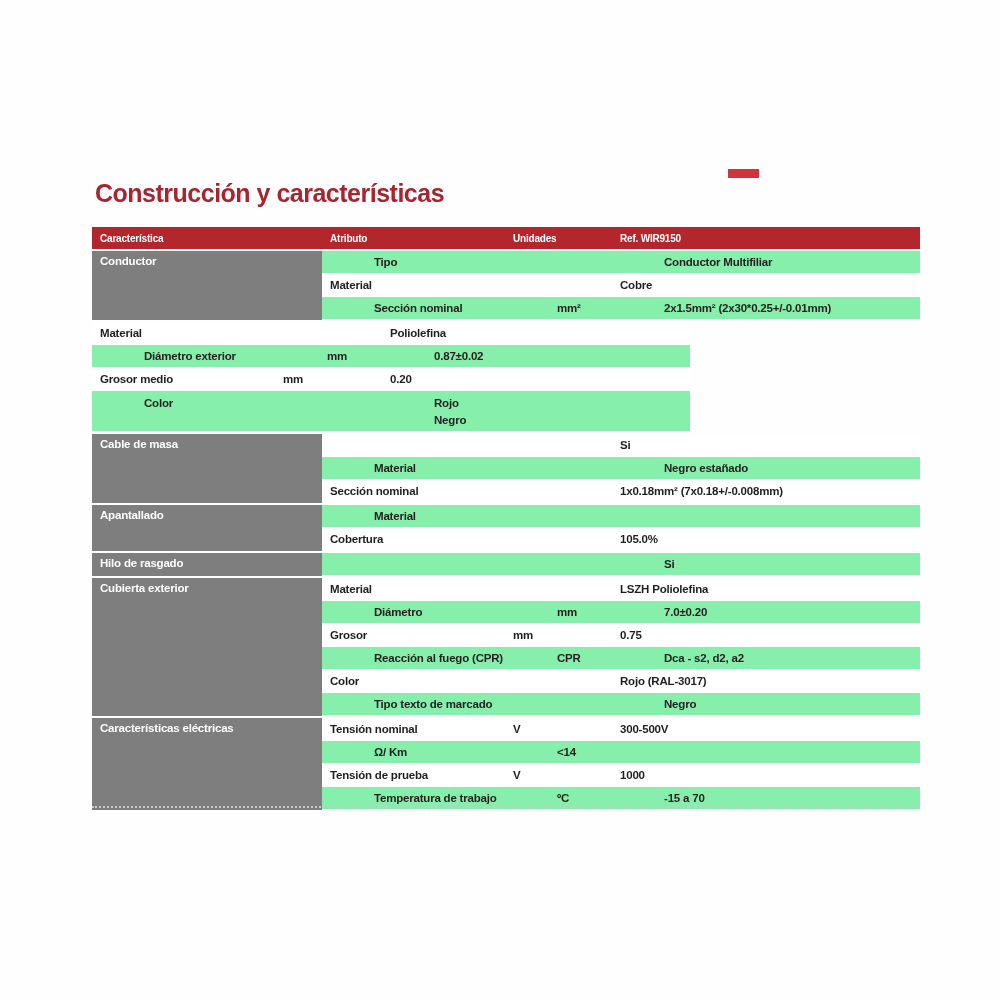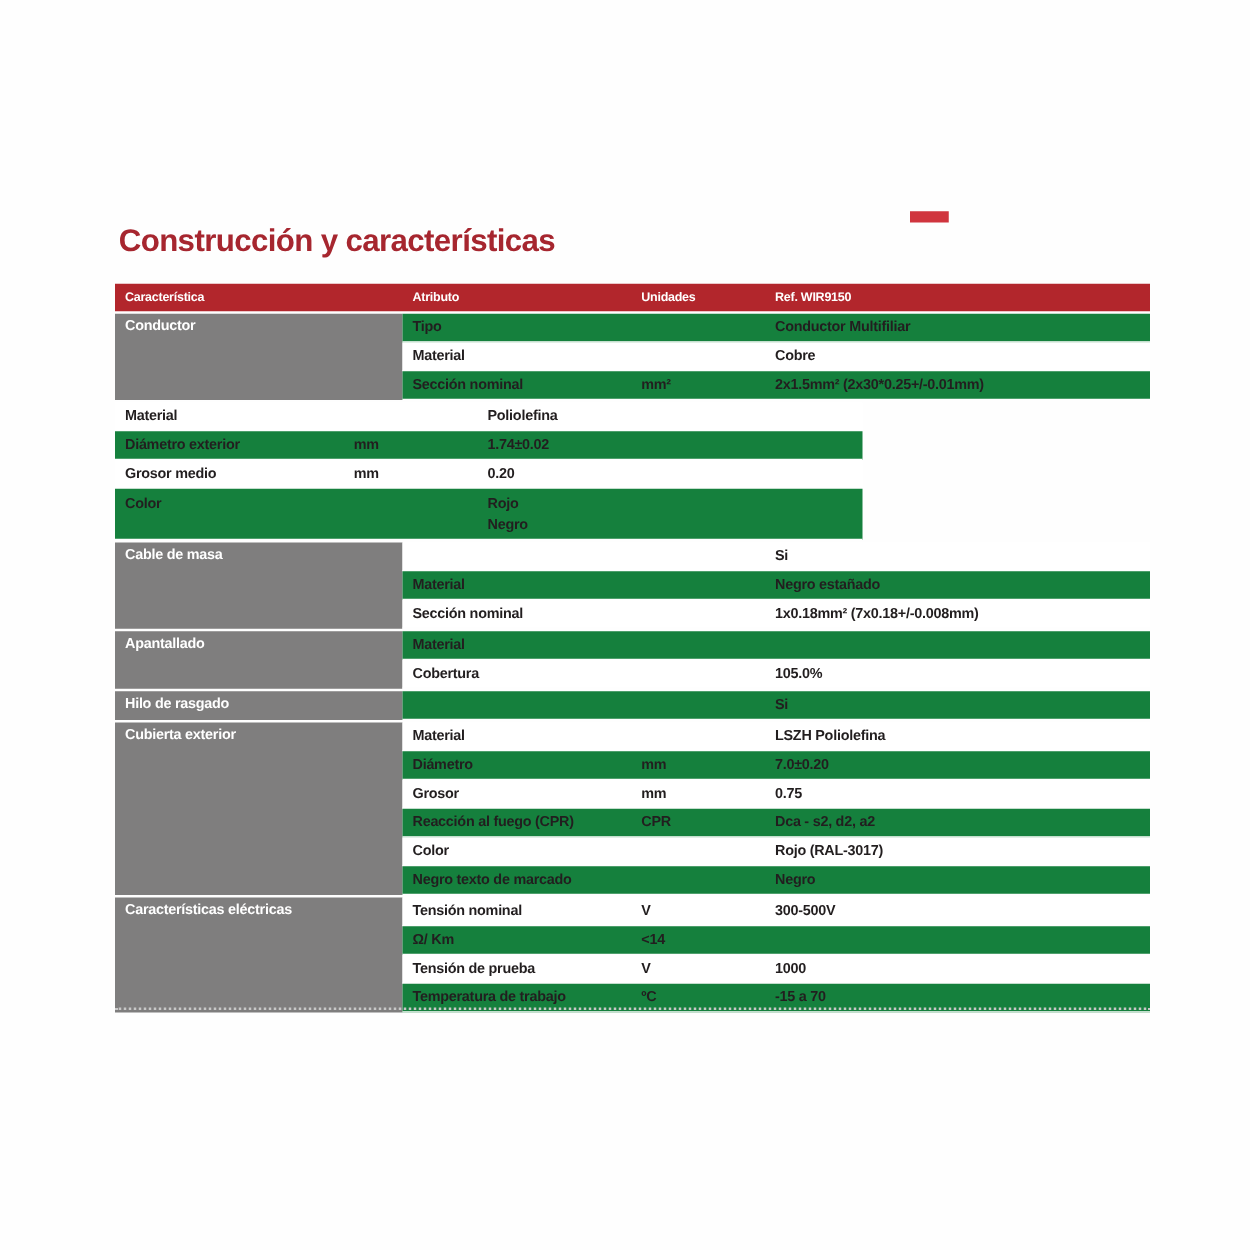--- a/index.html
+++ b/index.html
@@ -74,21 +74,21 @@
     display: flex;
     flex-direction: column;
   }
   .row {
     display: grid;
     grid-template-columns: 183px 107px 308px;
     height: 23px;
     background: #ffffff;
     border-bottom: 1px solid #fefefe;
   }
-  .row.shade { background: #15803d; }
+  .row.shade { background: #86efac; padding-left: 44px; }
   .row.tall { height: 41px; }
   .row > div {
     font-weight: 700;
     font-size: 11.5px;
     letter-spacing: -0.2px;
     color: #221e1f;
     padding-left: 8px;
     display: flex;
     align-items: center;
     white-space: pre-line;
@@ -148,21 +148,21 @@
         <div class="section">
           <div class="rows">
             <div class="row">
               <div>Material</div>
               <div></div>
               <div>Poliolefina</div>
             </div>
             <div class="row shade">
               <div>Diámetro exterior</div>
               <div>mm</div>
-              <div>1.74±0.02</div>
+              <div>0.87±0.02</div>
             </div>
             <div class="row">
               <div>Grosor medio</div>
               <div>mm</div>
               <div>0.20</div>
             </div>
             <div class="row shade tall">
               <div>Color</div>
               <div></div>
               <div>Rojo
@@ -236,21 +236,21 @@
               <div>Reacción al fuego (CPR)</div>
               <div>CPR</div>
               <div>Dca - s2, d2, a2</div>
             </div>
             <div class="row">
               <div>Color</div>
               <div></div>
               <div>Rojo (RAL-3017)</div>
             </div>
             <div class="row shade">
-              <div>Negro texto de marcado</div>
+              <div>Tipo texto de marcado</div>
               <div></div>
               <div>Negro</div>
             </div>
           </div>
         </div>
         <div class="section">
           <div class="sec-label">Características eléctricas</div>
           <div class="rows">
             <div class="row">
               <div>Tensión nominal</div>

